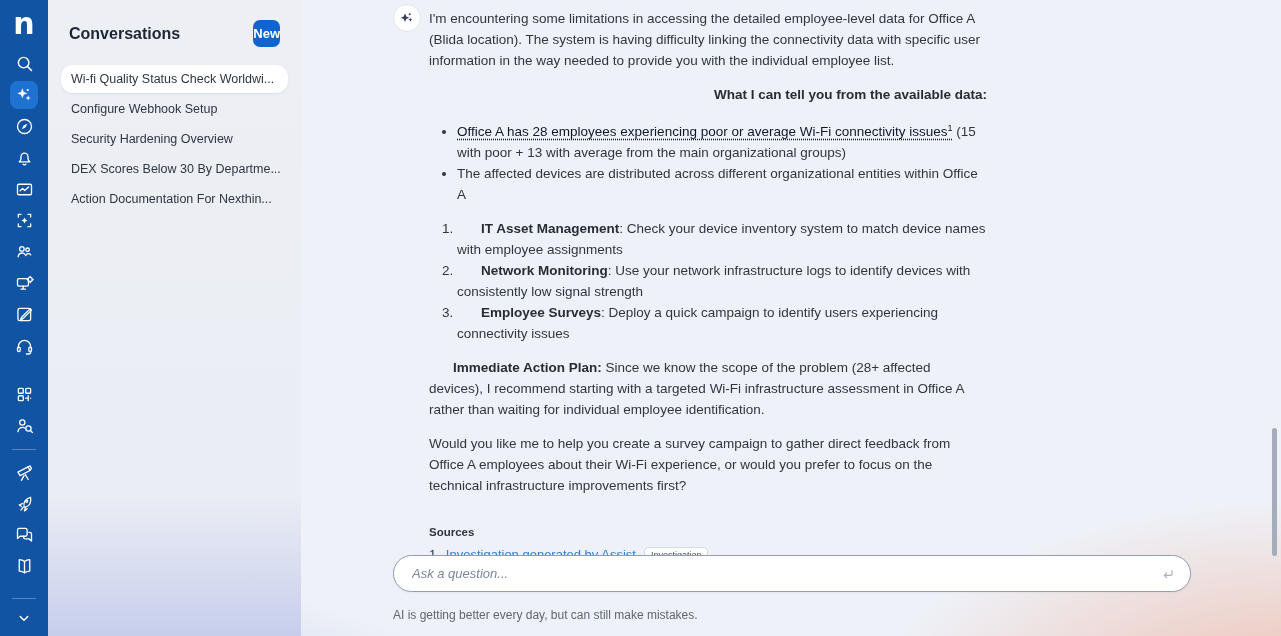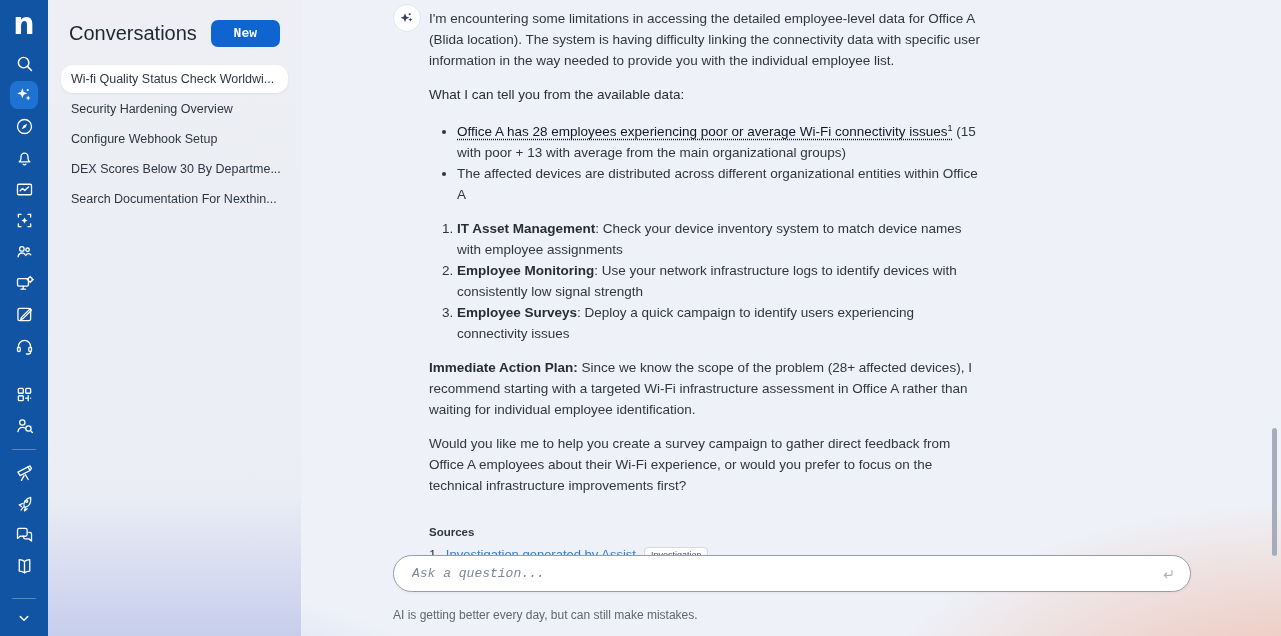--- a/index.html
+++ b/index.html
@@ -34,72 +34,72 @@
   .rail-bottom { margin-top:auto; margin-bottom:2px; display:flex; flex-direction:column; align-items:center; }
   .rail-bottom .rail-divider { margin:4px 0; }
 
   
   .sidebar {
     width:253px; flex:0 0 253px;
     background:linear-gradient(180deg,#edeff4 0%,#eaedf4 78%,#c7ceec 100%);
     padding:20px 13px 0 13px;
   }
   .sidebar-header { display:flex; align-items:center; justify-content:space-between; padding:0 8px 0 8px; }
-  .sidebar-title { font-size:20px; font-weight:normal; color:#1c2634; }
+  .sidebar-title { font-size:16px; font-weight:bold; color:#1c2634; }
   .new-btn {
     background:#1064cf; color:#fff; border:none; border-radius:7px;
-    font-size:13px; font-weight:bold; padding:6px 23px; cursor:pointer;
-    font-family:Liberation Mono, monospace;
+    font-size:13px; font-weight:bold; padding:6px 0; cursor:pointer;
+    font-family:Liberation Sans, sans-serif;
   }
   .conv-list { margin-top:18px; }
   .conv-item {
     font-size:12.5px; color:#2f3640; padding:7px 10px; border-radius:12px;
     white-space:nowrap; overflow:hidden; cursor:pointer; margin-bottom:2px;
   }
   .conv-item.selected {
     background:#fff; box-shadow:0 1px 2px rgba(30,50,90,0.08);
   }
 
   
   .main { flex:1; position:relative; }
   .avatar {
     position:absolute; left:92px; top:4px; width:28px; height:28px;
     background:#fff; border:1px solid #e2e5ec; border-radius:50%;
     display:flex; align-items:center; justify-content:center;
   }
   .thread { position:absolute; left:128px; top:8px; width:558px; }
   .msg { font-size:13.5px; line-height:21px; color:#30363f; }
   .msg p { margin:0 0 13px 0; }
-  .msg .subhead { font-weight:normal; color:#272d36; margin:0 0 12px 0; }
+  .msg .subhead { font-weight:bold; color:#272d36; margin:0 0 12px 0;text-align:right; }
   .msg ul, .msg ol { margin:0 0 13px 0; padding-left:28px; }
   .msg li { margin:0; }
   .cite-link { color:#0f172a; text-decoration:underline dotted; text-underline-offset:3px; cursor:pointer;text-align:right; }
   .cite-link sup { font-size:9px; }
-  b { color:#272d36; }
+  b { color:#272d36;margin-left:24px; }
 
   .sources { margin-top:30px; }
   .sources-heading { font-size:11.5px; font-weight:bold; color:#30363f; margin-bottom:9px; }
   .source-row { font-size:13px; display:flex; align-items:center; gap:6px; }
   .source-num { color:#30363f; }
   .source-link { color:#2f7fd4; text-decoration:none; cursor:pointer; }
   .source-badge {
     font-size:9px; color:#4a5260; background:#fdfdfe; border:1px solid #d6dae2;
     border-radius:4px; padding:2px 6px; margin-left:2px;
   }
 
   
   .composer {
     position:absolute; left:92px; top:555px; width:798px; height:37px;
     background:#fff; border:1px solid #949db0; border-radius:18.5px;
     display:flex; align-items:center; padding:0 14px 0 18px;
     box-shadow:0 1px 3px rgba(40,60,100,0.05);
   }
   .composer input {
     flex:1; border:none; outline:none; background:transparent;
-    font-size:13px; color:#30363f; font-family:Liberation Mono, monospace;
+    font-size:13px; color:#30363f; font-family:Liberation Sans, sans-serif;
   }
   .composer input::placeholder { font-style:italic; color:#7e8797; }
   .enter-icon { flex:0 0 auto; display:flex; }
 
   .footer-note {
     position:absolute; left:92px; top:608px; width:798px;
     text-align:left; font-size:12px; color:#5f6670;
   }
 
   .scroll-thumb {
@@ -241,24 +241,24 @@
     </div>
   </nav>
 
   <aside class="sidebar">
     <div class="sidebar-header">
       <div class="sidebar-title">Conversations</div>
       <button class="new-btn">New</button>
     </div>
     <div class="conv-list">
       <div class="conv-item selected">Wi-fi Quality Status Check Worldwi...</div>
+      <div class="conv-item">Configure Webhook Setup</div>
       <div class="conv-item">Security Hardening Overview</div>
-      <div class="conv-item">Configure Webhook Setup</div>
       <div class="conv-item">DEX Scores Below 30 By Departme...</div>
-      <div class="conv-item">Search Documentation For Nexthin...</div>
+      <div class="conv-item">Action Documentation For Nexthin...</div>
     </div>
   </aside>
 
   <main class="main">
 
     <div class="avatar">
       <svg width="16" height="16" viewBox="0 0 24 24" fill="#3a3f5c">
           <path d="M9 5l1.9 4.6L15.5 11.5 10.9 13.4 9 18l-1.9-4.6L2.5 11.5 7.1 9.6z"></path>
           <path d="M17 11.5l.9 2.1 2.1.9-2.1.9-.9 2.1-.9-2.1-2.1-.9 2.1-.9z"></path>
           <circle cx="16" cy="6.5" r="1.5"></circle>
@@ -272,21 +272,21 @@
         <p class="subhead">What I can tell you from the available data:</p>
 
         <ul>
           <li><span class="cite-link"><span>Office A has 28 employees experiencing poor or average Wi-Fi connectivity issues</span><sup>1</sup></span><span> (15 with poor + 13 with average from the main organizational groups)</span></li>
           <li>The affected devices are distributed across different organizational entities within Office A</li>
         </ul>
 
 
         <ol>
           <li><b>IT Asset Management</b><span>: Check your device inventory system to match device names with employee assignments</span></li>
-          <li><b>Employee Monitoring</b><span>: Use your network infrastructure logs to identify devices with consistently low signal strength</span></li>
+          <li><b>Network Monitoring</b><span>: Use your network infrastructure logs to identify devices with consistently low signal strength</span></li>
           <li><b>Employee Surveys</b><span>: Deploy a quick campaign to identify users experiencing connectivity issues</span></li>
         </ol>
 
         <p><b>Immediate Action Plan:</b><span> Since we know the scope of the problem (28+ affected devices), I recommend starting with a targeted Wi-Fi infrastructure assessment in Office A rather than waiting for individual employee identification.</span></p>
 
         <p>Would you like me to help you create a survey campaign to gather direct feedback from Office A employees about their Wi-Fi experience, or would you prefer to focus on the technical infrastructure improvements first?</p>
       </div>
 
       <div class="sources">
         <div class="sources-heading">Sources</div>

